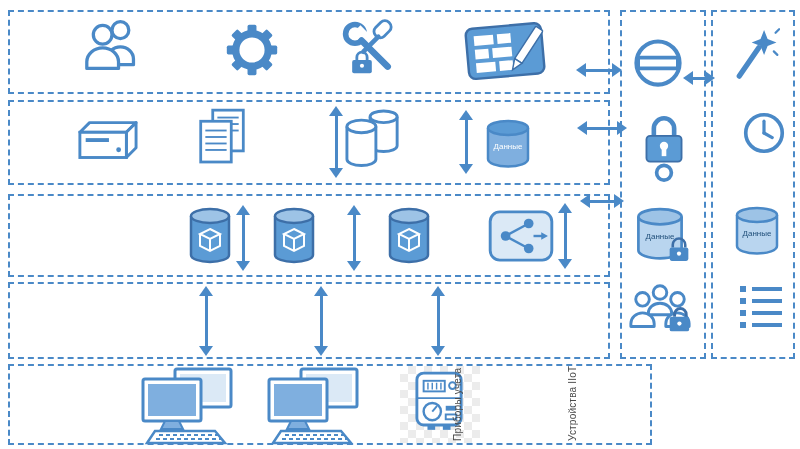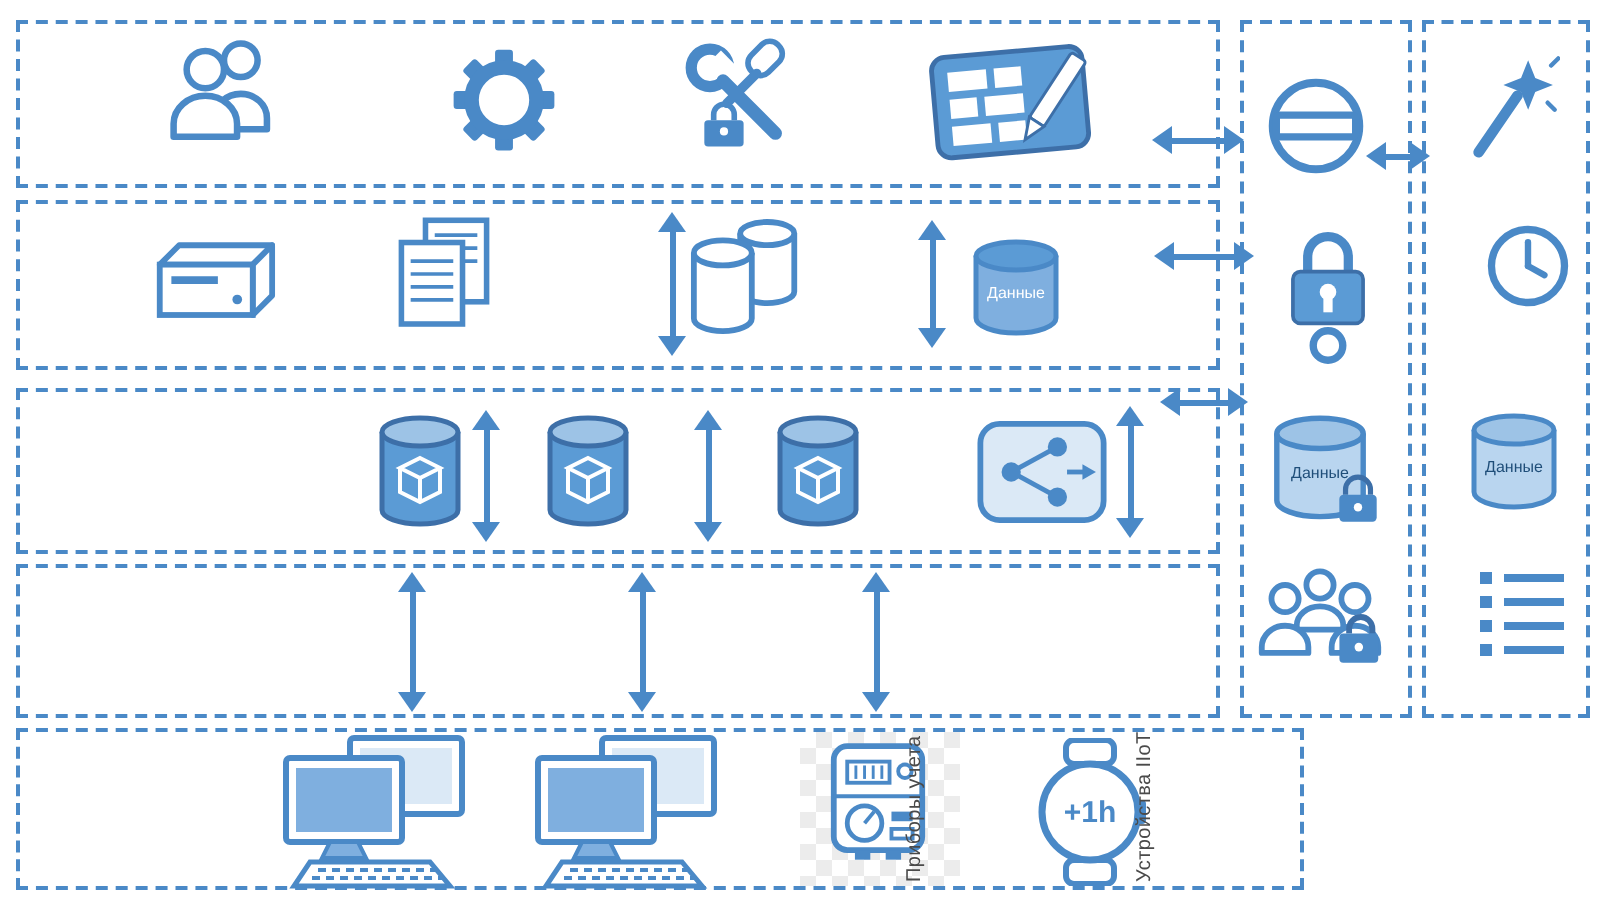--- a/index.html
+++ b/index.html
@@ -250,29 +250,20 @@
       <circle cx="19" cy="42" r="9" fill="#fff" stroke="#4a89c7" stroke-width="2.5"></circle>
       <line x1="19" y1="42" x2="24" y2="36" stroke="#4a89c7" stroke-width="2"></line>
       <rect x="33" y="36" width="11" height="5" fill="#4a89c7"></rect>
       <rect x="33" y="45" width="11" height="5" fill="none" stroke="#4a89c7" stroke-width="2"></rect>
       <rect x="14" y="56" width="8" height="5" fill="#4a89c7"></rect>
       <rect x="30" y="56" width="8" height="5" fill="#4a89c7"></rect>
     </svg>
   </div>
   <div class="vlabel" style="left:464px;top:428px;">Приборы учета</div>
 
-  <div class="ic" style="left:516px;top:369px;width:58px;height:74px;">
-    <svg viewBox="0 0 58 74">
-      <rect x="17" y="1" width="24" height="12" rx="4" fill="#fff" stroke="#4a89c7" stroke-width="3"></rect>
-      <rect x="17" y="61" width="24" height="12" rx="4" fill="#fff" stroke="#4a89c7" stroke-width="3"></rect>
-      <rect x="52" y="31" width="5" height="12" rx="2" fill="#4a89c7"></rect>
-      <circle cx="29" cy="37" r="24" fill="#fff" stroke="#4a89c7" stroke-width="3.5"></circle>
-    </svg>
-    <span class="watch-time">+1h</span>
-  </div>
   <div class="vlabel" style="left:579px;top:428px;">Устройства IIoT</div>
 
   <div class="ic" style="left:631px;top:36px;width:54px;height:54px;">
     <svg viewBox="0 0 60 60">
       <circle cx="30" cy="30" r="24" fill="#fff" stroke="#4a89c7" stroke-width="4.5"></circle>
       <rect x="8" y="24" width="44" height="12" rx="2" fill="#fff" stroke="#4a89c7" stroke-width="4"></rect>
     </svg>
   </div>
 
   <div class="ic" style="left:640px;top:106px;width:48px;height:80px;">

